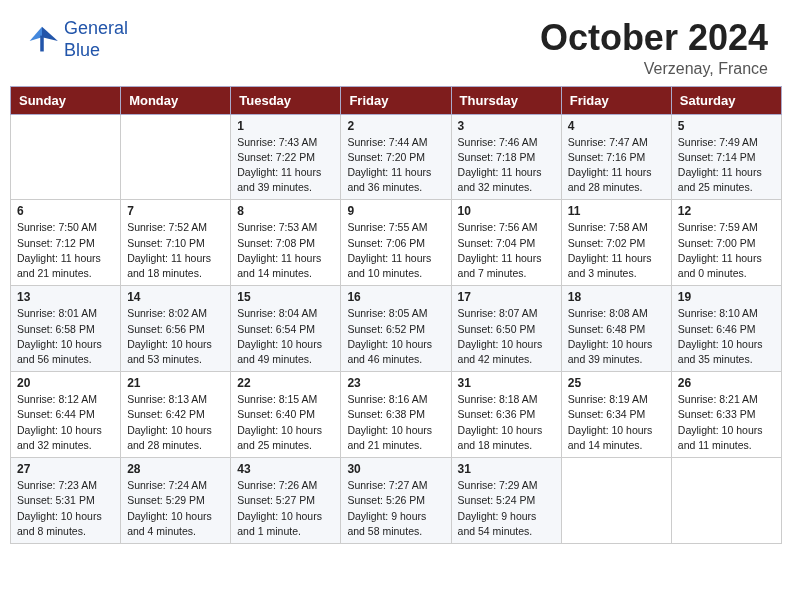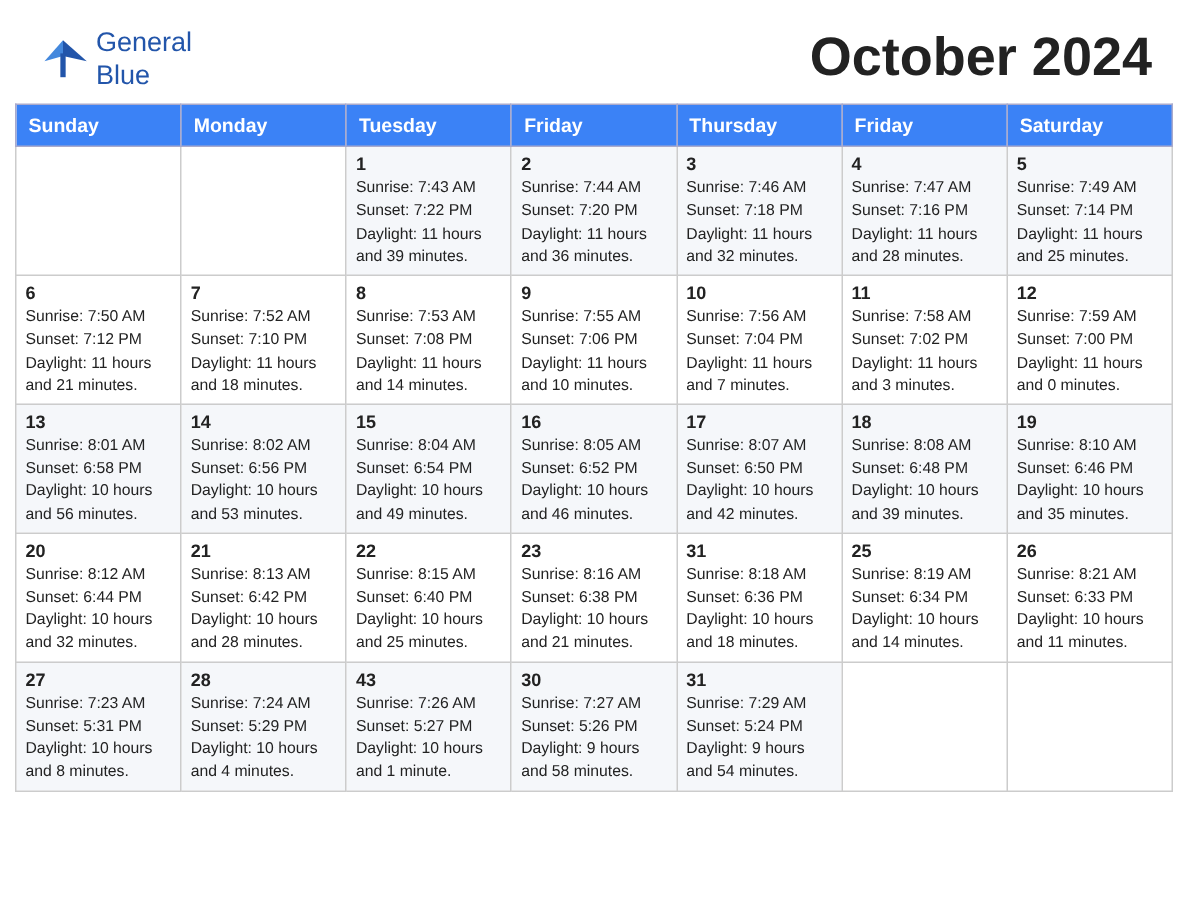--- a/index.html
+++ b/index.html
@@ -48,21 +48,21 @@
       margin-top: 2px;
     }
     .calendar-wrap {
       padding: 0 10px 14px 10px;
     }
     table {
       width: 100%;
       border-collapse: collapse;
     }
     thead tr th {
-      background: #3b82f6;
+      background: #7f1d1d;
       color: #fff;
       font-size: 13px;
       font-weight: bold;
       text-align: left;
       padding: 6px 8px;
       border: 1px solid #aac;
     }
     tbody tr td {
       vertical-align: top;
       border: 1px solid #ccc;
@@ -105,20 +105,21 @@
       <polygon points="20,2 6,18 20,14" fill="#4488dd"></polygon>
       <rect x="18" y="12" width="4" height="18" fill="#2255aa"></rect>
     </svg>
     <div class="logo-text">
       <span class="blue">General</span><br>
       <span class="blue">Blue</span>
     </div>
   </div>
   <div class="title-block">
     <div class="month-year">October 2024</div>
+    <div class="location">Verzenay, France</div>
   </div>
 </div>
 
 <div class="calendar-wrap">
   <table>
     <thead>
       <tr>
         <th>Sunday</th>
         <th>Monday</th>
         <th>Tuesday</th>

